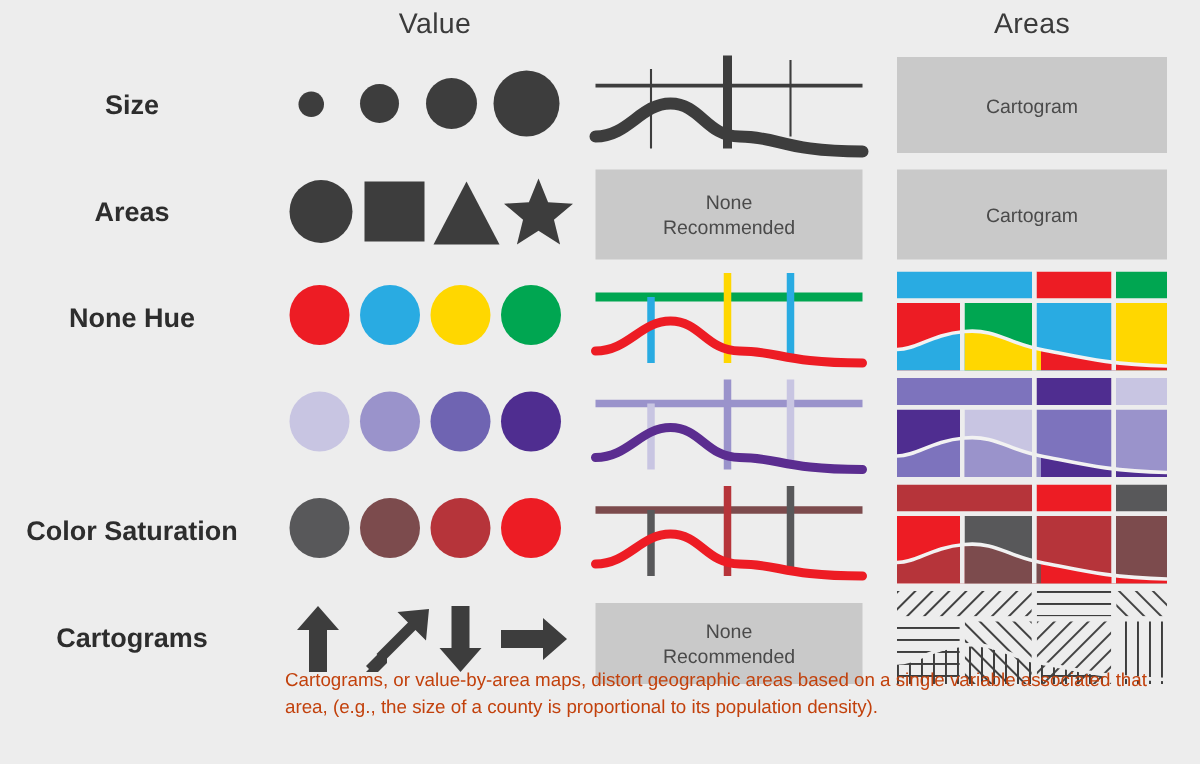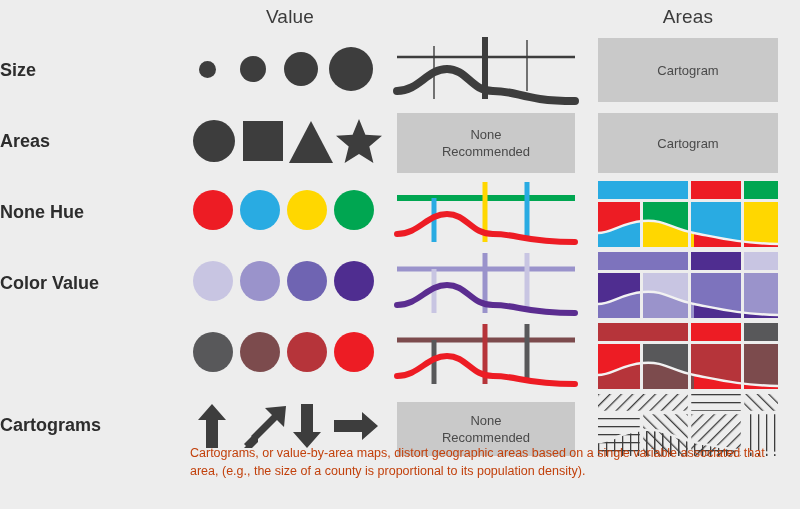--- a/index.html
+++ b/index.html
@@ -23,21 +23,21 @@
     letter-spacing:.2px;
   }
   #hdr-points{left:190px;top:6px;width:200px;}
   #hdr-lines {left:397px;top:6px;width:178px;}
   #hdr-areas {left:598px;top:6px;width:180px;}
 
   
   .row-label{
     position:absolute;
     left:0;width:176px;
-    text-align:left;
+    text-align:center;
     font-size:18px;
     color:#2d2d2d;
     font-weight:700;
   }
 
   
   .cell{position:absolute;}
   .points-cell{left:190px;width:200px;}
   .lines-cell{left:397px;width:178px;}
   .areas-cell{left:598px;width:180px;}
@@ -74,21 +74,21 @@
 <body>
 
 <div class="canvas">
 
   <div class="col-header" id="hdr-points">Value</div>
   <div class="col-header" id="hdr-areas">Areas</div>
 
   <div class="row-label" style="top:60px">Size</div>
   <div class="row-label" style="top:131px">Areas</div>
   <div class="row-label" style="top:202px">None Hue</div>
-  <div class="row-label" style="top:273px">Color Value</div>
+  <div class="row-label" style="top:344px">Color Saturation</div>
   <div class="row-label" style="top:415px">Cartograms</div>
 
   <div class="cell points-cell" style="top:38px;height:62px">
     <div class="dot" style="left:9px;top:23px;width:17px;height:17px;background:#3d3d3d"></div>
     <div class="dot" style="left:50px;top:18px;width:26px;height:26px;background:#3d3d3d"></div>
     <div class="dot" style="left:94px;top:14px;width:34px;height:34px;background:#3d3d3d"></div>
     <div class="dot" style="left:139px;top:9px;width:44px;height:44px;background:#3d3d3d"></div>
   </div>
 
   <div class="cell lines-cell" style="top:33px;height:72px">

